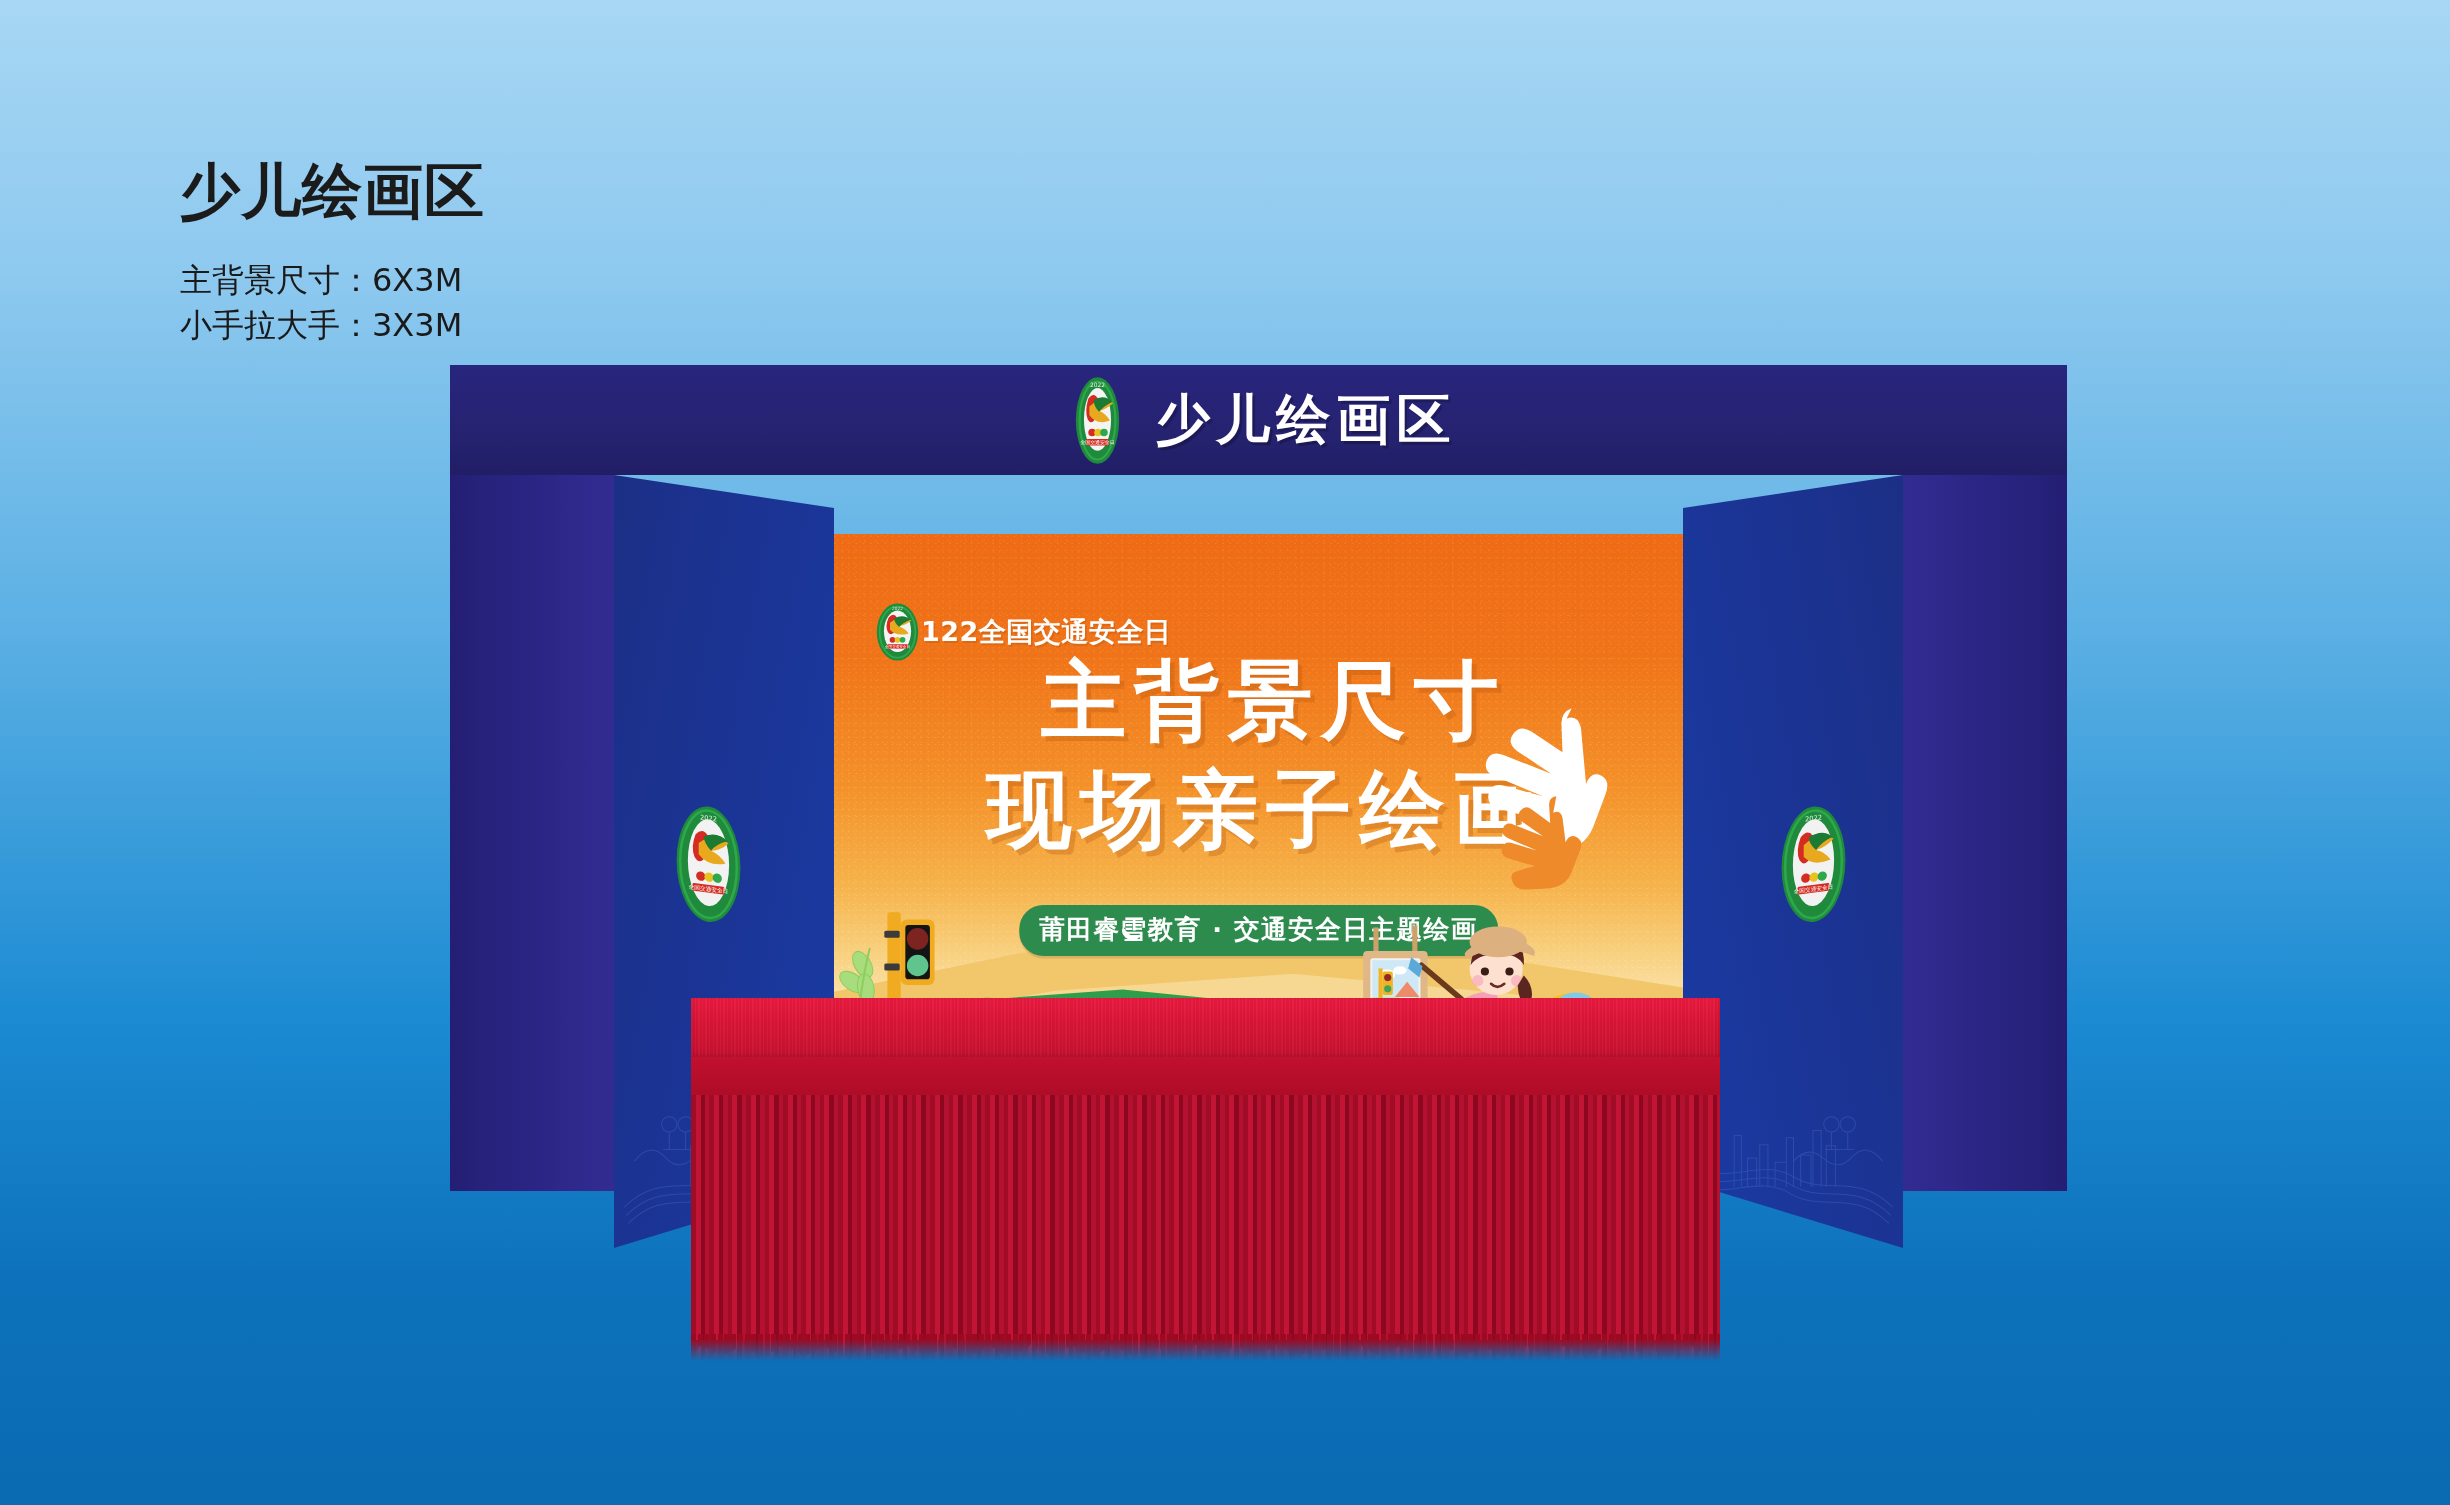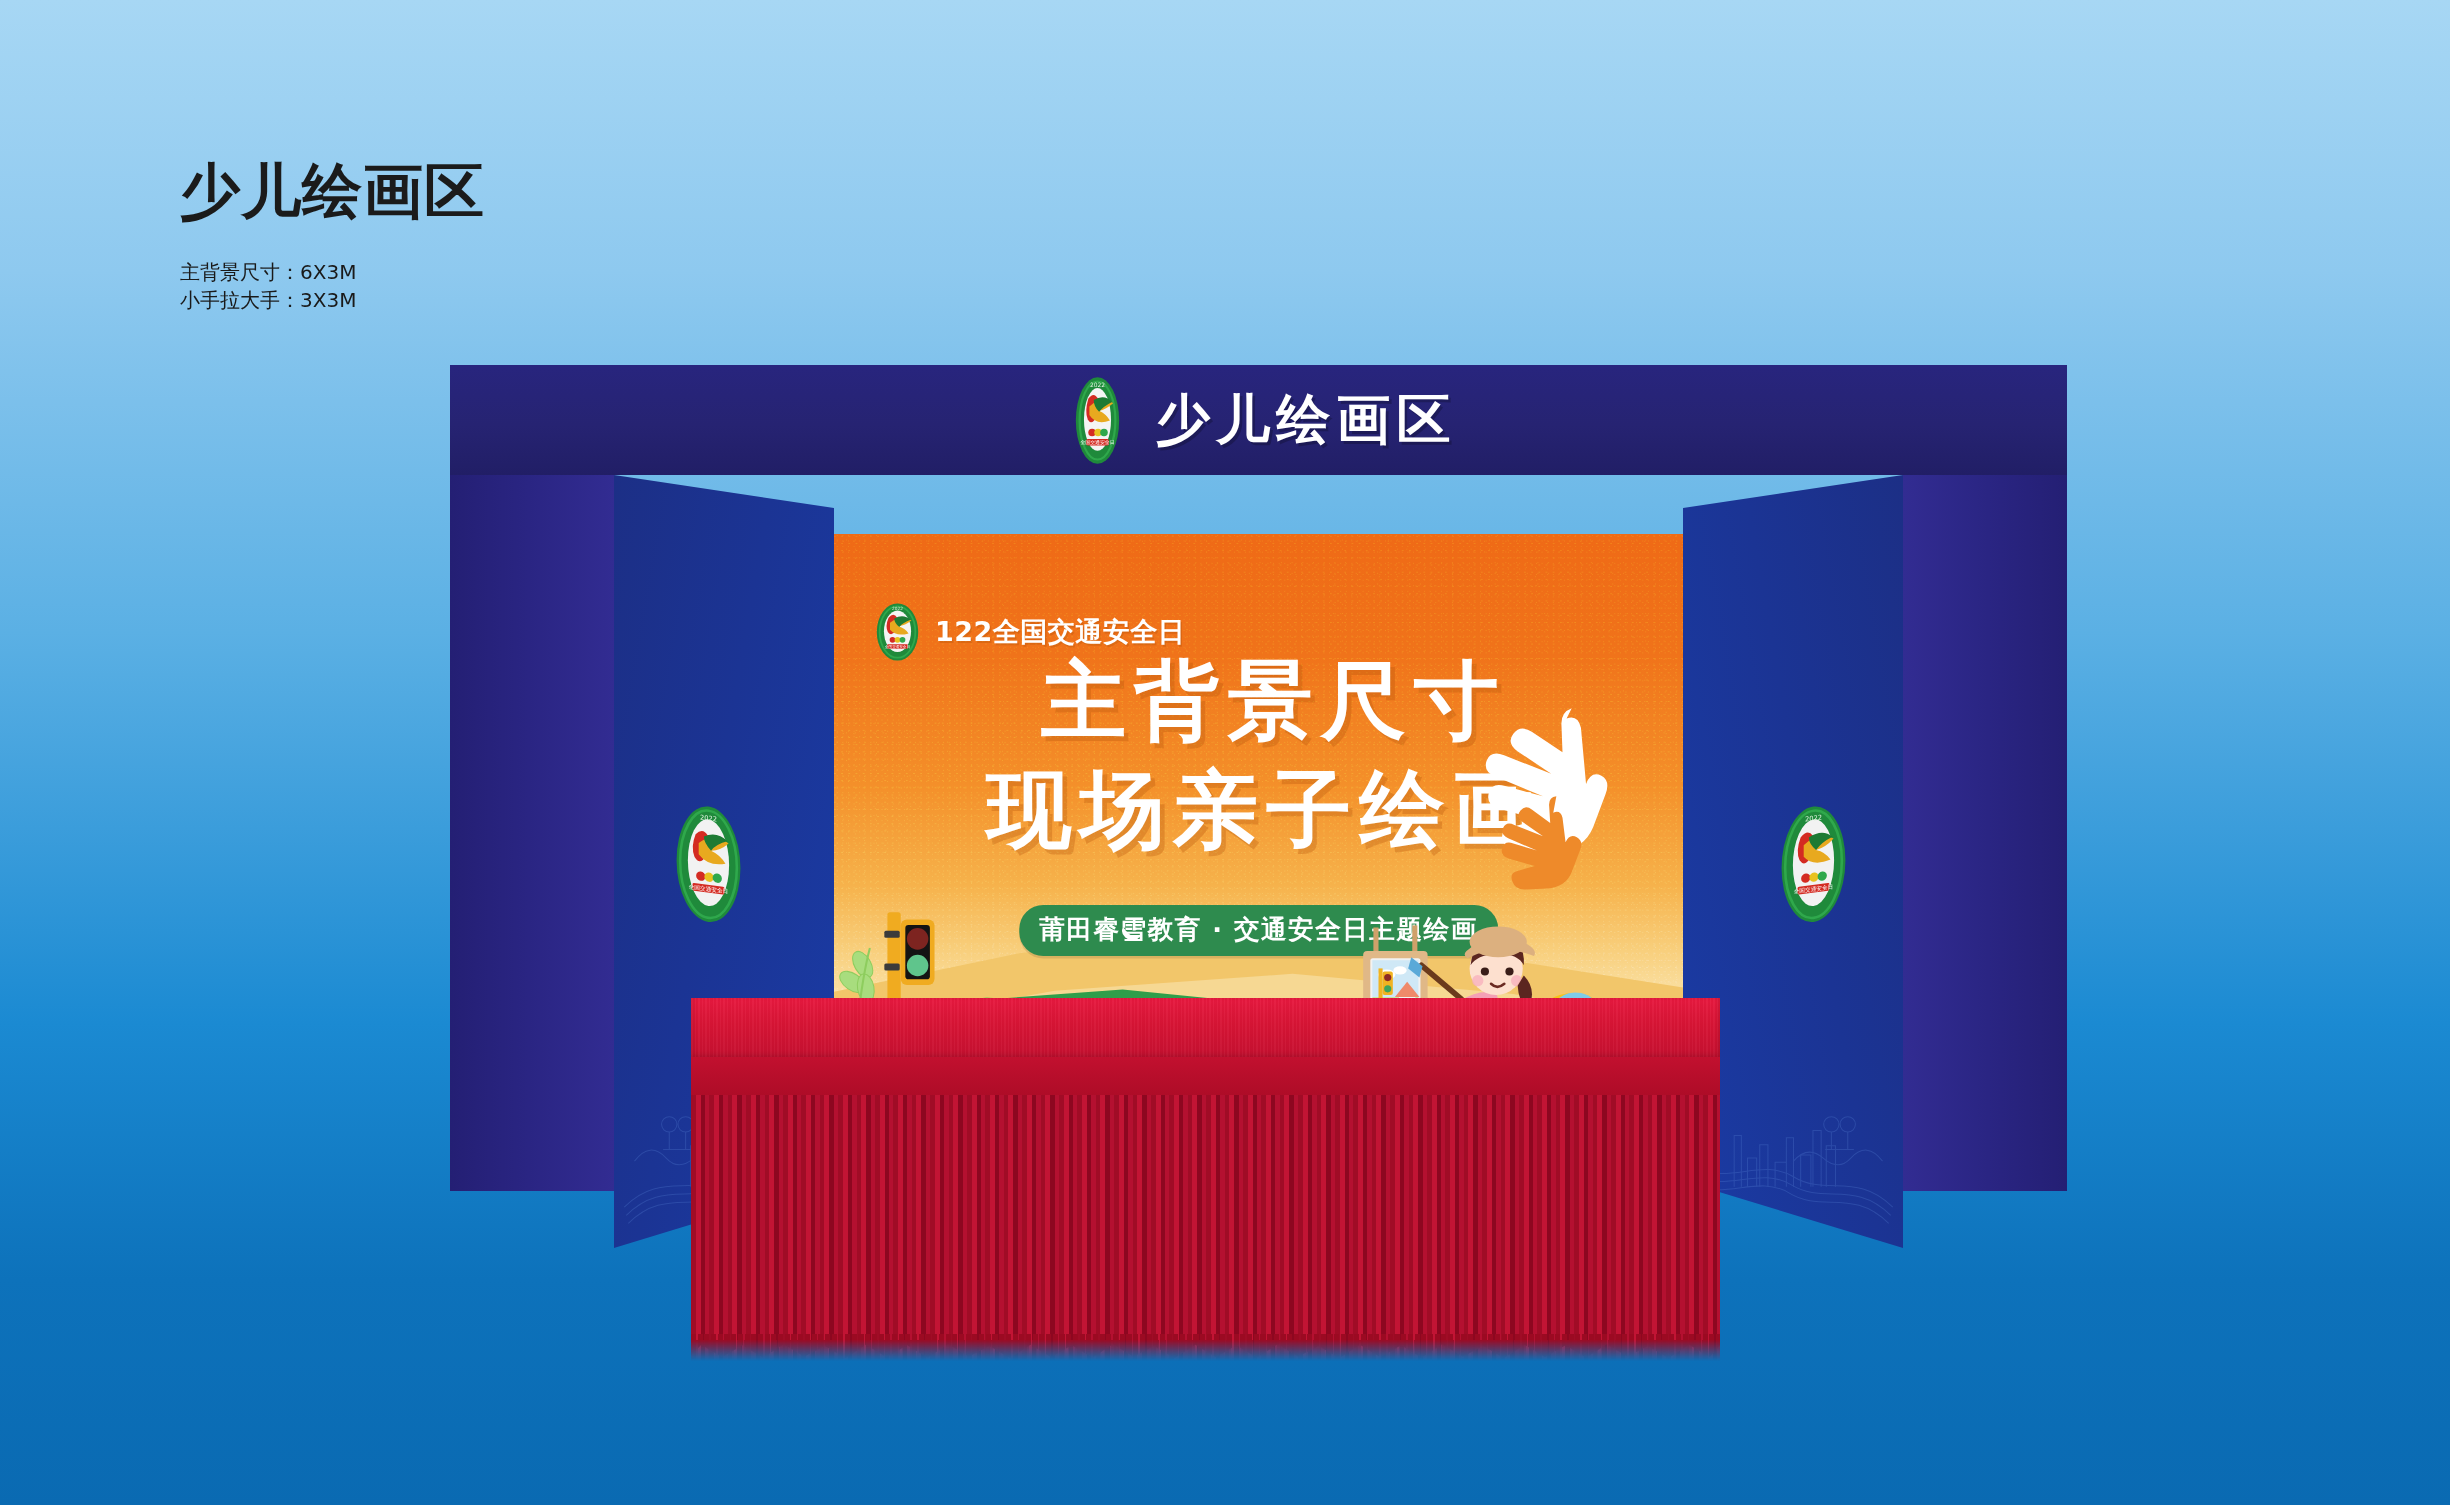--- a/index.html
+++ b/index.html
@@ -7,21 +7,21 @@
     width:2450px;height:1505px;position:relative;overflow:hidden;
     font-family:"Liberation Sans","DejaVu Sans",sans-serif;
     background:linear-gradient(180deg,#a7d7f4 0%,#8ec9ef 18%,#5bb0e4 42%,#1b8ad2 68%,#0d72bb 85%,#0a6ab2 100%);
   }
 
   
   #annot{position:absolute;left:180px;top:160px;width:512px;}
   #annot .title{font-size:60px;font-weight:bold;color:#1b1b1b;letter-spacing:1px;line-height:1.05;
      font-family:"DejaVu Sans","Liberation Sans",sans-serif;}
   #annot .specs{margin-top:35px;}
-  #annot .specs div{font-size:20px;color:#1a1a1a;line-height:1.42;font-weight:500;
+  #annot .specs div{font-size:32px;color:#1a1a1a;line-height:1.42;font-weight:500;
      font-family:"DejaVu Sans","Liberation Sans",sans-serif;}
 
   
   #booth{position:absolute;left:450px;top:365px;width:1617px;height:895px;}
 
   
   .fascia{position:absolute;left:0;top:0;width:1617px;height:110px;
     background:linear-gradient(180deg,#28257e 0%,#262372 55%,#211e66 100%);z-index:6;}
   .fascia-inner{position:absolute;inset:0;display:flex;align-items:center;justify-content:center;gap:22.5px;}
   .fascia-title{font-size:54px;font-weight:bold;color:#ffffff;letter-spacing:6.1px;
@@ -56,21 +56,21 @@
   
   #banner{position:absolute;left:384px;top:169px;width:849px;height:548px;z-index:5;overflow:hidden;
      background:linear-gradient(180deg,#ef6a16 0%,#f0731a 22%,#f4902a 46%,#f6b24b 64%,#f8cf7c 76%,#fae0a3 84%,#f6d98f 90%,#f3d07b 100%);}
   .grain{position:absolute;inset:0;opacity:.22;mix-blend-mode:overlay;
      background-image:radial-gradient(circle at 12% 30%,#fff 0 0.5px,transparent 0.5px),
                       radial-gradient(circle at 38% 62%,#fff 0 0.5px,transparent 0.5px),
                       radial-gradient(circle at 66% 24%,#fff 0 0.5px,transparent 0.5px),
                       radial-gradient(circle at 84% 70%,#fff 0 0.5px,transparent 0.5px);
      background-size:7.2px 7.2px,9.2px 9.2px,5.6px 5.6px,10.7px 10.7px;}
 
-  .banner-logo-row{position:absolute;left:40px;top:68px;display:flex;align-items:center;gap:14px;z-index:8;}
+  .banner-logo-row{position:absolute;left:40px;top:68px;display:flex;align-items:center;gap:0;z-index:8;}
   .banner-logo-row .lbl{font-size:27px;font-weight:bold;color:#fff;letter-spacing:0.5px;
      font-family:"DejaVu Sans","Liberation Sans",sans-serif;text-shadow:1.5px 1.5px 0 rgba(160,70,0,.25);}
 
   .headline{position:absolute;left:0;right:0;top:124px;z-index:8;text-align:center;}
   .headline .l1{font-size:85px;font-weight:bold;color:#fff;letter-spacing:8.2px;line-height:1;
      font-family:"DejaVu Sans","Liberation Sans",sans-serif;
      text-shadow:4.6px 4.6px 0 rgba(180,84,10,.30);padding-left:31px;}
   .headline .l2{margin-top:24px;font-size:85px;font-weight:bold;color:#fff;letter-spacing:8.2px;line-height:1;
      font-family:"DejaVu Sans","Liberation Sans",sans-serif;
      text-shadow:4.6px 4.6px 0 rgba(180,84,10,.30);padding-left:15.4px;}

